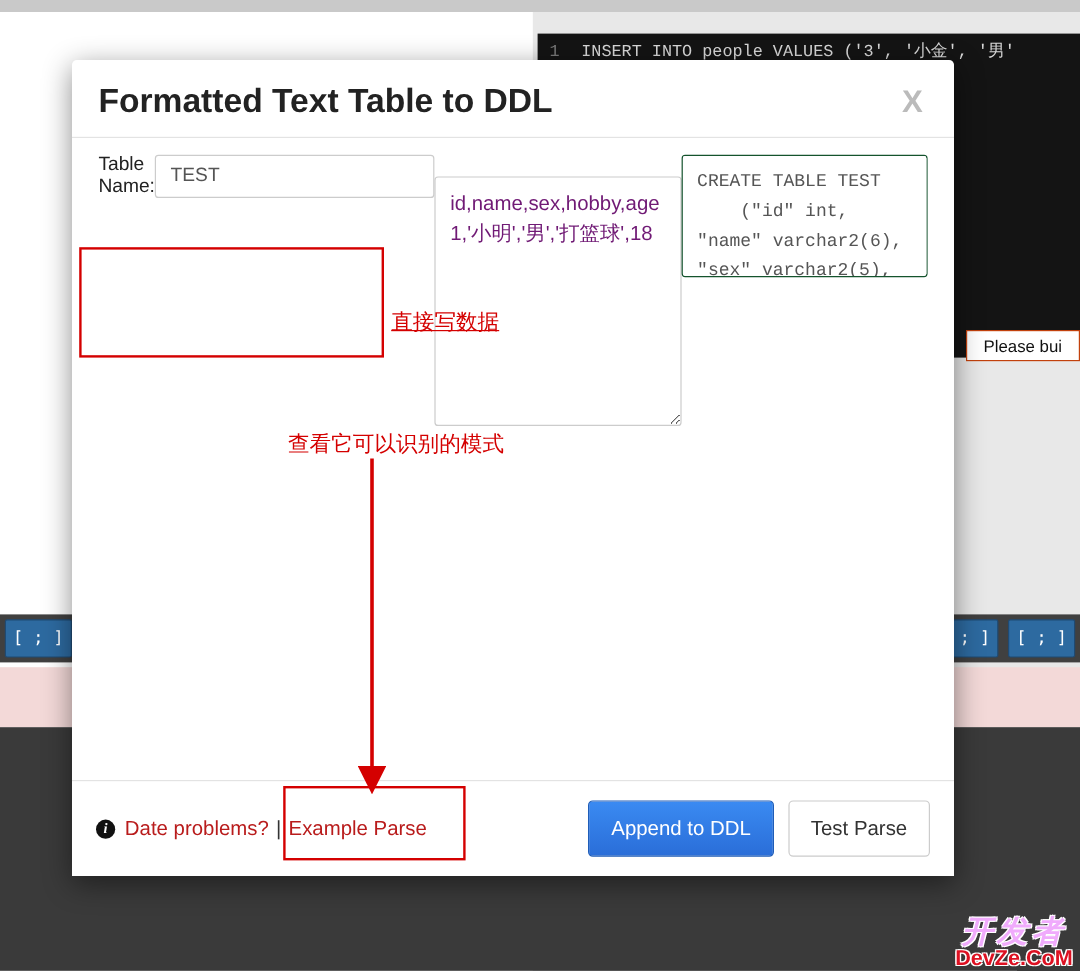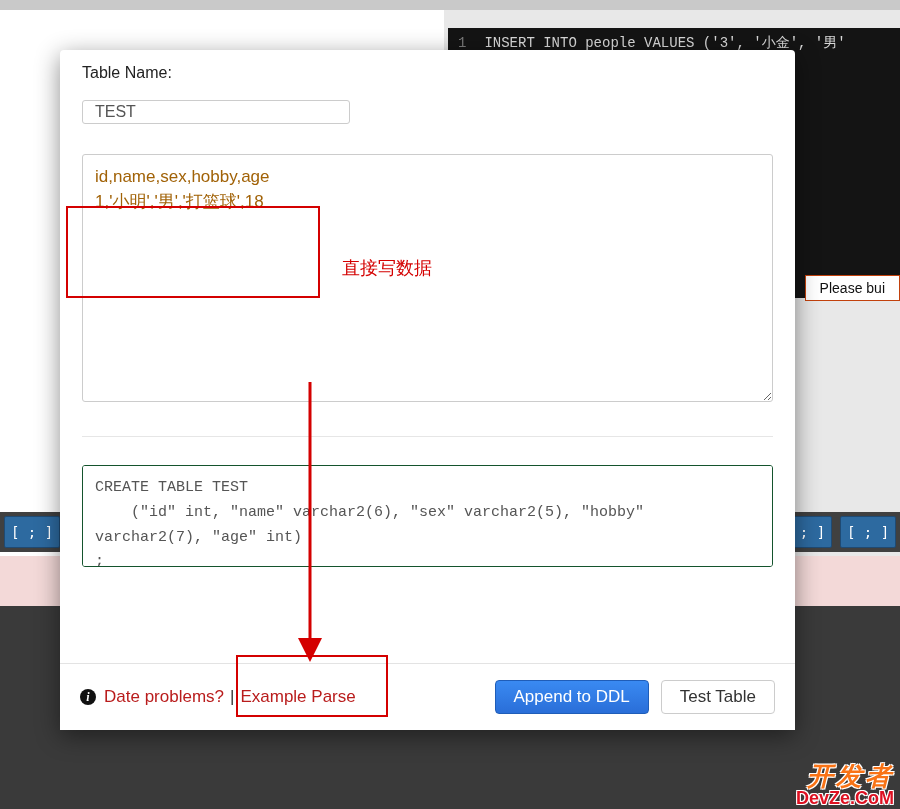--- a/index.html
+++ b/index.html
@@ -92,25 +92,26 @@
     position: absolute;
     right: 6px;
     bottom: 0;
     text-align: right;
     pointer-events: none;
   }
   .watermark .line1 {
     font-size: 26px;
     font-weight: 900;
     font-style: italic;
-    color: #f97316;
+    color: #f0abfc;
     text-shadow:
       -1px -1px 0 #fff, 1px -1px 0 #fff,
       -1px  1px 0 #fff, 1px  1px 0 #fff;
     letter-spacing: 3px;
+    text-align: center;
   }
   .watermark .line2 {
     font-size: 18px;
     font-weight: 900;
     color: #d12;
     text-shadow:
       -1px -1px 0 #fff, 1px -1px 0 #fff,
       -1px  1px 0 #fff, 1px  1px 0 #fff;
     margin-top: -6px;
   }
@@ -147,50 +148,48 @@
     color: #bbb;
     cursor: pointer;
     padding: 0 4px;
   }
 
   .modal-body {
     padding: 14px 22px 0 22px;
     flex: 1 1 auto;
     overflow: hidden;
     display: flex;
-    flex-direction: column;
-    gap: 12px;
   }
 
   .label {
     font-size: 16px;
     color: #222;
     margin-bottom: 6px;
   }
   .table-name-input {
     width: 268px;
-    height: 24px;
+    height: 36px;
     border: 1px solid #ccc;
     border-radius: 3px;
     padding: 0 12px;
     font-size: 16px;
     color: #555;
     box-sizing: border-box;
   }
 
   .data-textarea {
     margin-top: 18px;
     width: 100%;
-    height: 248px;
+    height: 208px;
     border: 1px solid #ccc;
     border-radius: 3px;
     padding: 10px 12px;
     font-size: 17px;
     line-height: 1.45;
-    color: #a16207;
+    color: #701a75;
     box-sizing: border-box;
     resize: both;
     font-family: inherit;
   }
 
   .divider {
     border: none;
     border-top: 1px solid #e6e6e6;
     margin: 22px 0 16px 0;
   }
@@ -244,21 +243,21 @@
     color: #b91c1c;
     text-decoration: none;
   }
   .footer-left .sep { color: #333; margin: 0 2px; }
 
   .footer-right {
     display: flex;
     gap: 12px;
   }
   .btn {
-    height: 34px;
+    height: 47px;
     padding: 0 18px;
     border-radius: 4px;
     font-size: 17px;
     cursor: pointer;
     border: 1px solid transparent;
   }
   .btn-primary {
     background: #2a7be4;
     background: linear-gradient(#3a8af2, #2a6ed8);
     color: #fff;
@@ -299,20 +298,24 @@
   <div class="bg-toolbar">
     <div class="tbtn left">[ ; ] ▾</div>
     <div class="tbtn right1">[ ; ] ▾</div>
     <div class="tbtn right2">[ ; ] ▾</div>
   </div>
   <div class="bg-footer-stripe"></div>
   <div class="bg-lower-dark"></div>
 </div>
 
 <div class="modal">
+  <div class="modal-header">
+    <h2 class="modal-title">Formatted Text Table to DDL</h2>
+    <span class="modal-close">X</span>
+  </div>
 
   <div class="modal-body">
     <div class="label">Table Name:</div>
     <input class="table-name-input" type="text" value="TEST" style="">
 
     <textarea class="data-textarea" style="">id,name,sex,hobby,age
 1,'小明','男','打篮球',18</textarea>
 
     <hr class="divider">
 
@@ -323,30 +326,31 @@
 
   <div class="modal-footer">
     <div class="footer-left">
       <span class="info-icon">i</span>
       <a href="#">Date problems?</a>
       <span class="sep">|</span>
       <a href="#">Example Parse</a>
     </div>
     <div class="footer-right">
       <button class="btn btn-primary">Append to DDL</button>
-      <button class="btn btn-default">Test Table</button>
+      <button class="btn btn-default">Test Parse</button>
     </div>
   </div>
 </div>
 
 <div class="anno" style="inset:0">
 
   <div class="anno-box" style="left:66px; top:206px; width:254px; height:92px;"></div>
-  <div class="anno-text" style="left:342px; top:256px;">直接写数据</div>
-
+  <div class="anno-text" style="left:326px; top:256px;text-decoration:underline;">直接写数据</div>
+
+  <div class="anno-text" style="left:240px; top:358px;">查看它可以识别的模式</div>
 
   <div class="anno-box" style="left:236px; top:655px; width:152px; height:62px;"></div>
 
   <svg width="900" height="809" style="position:absolute; left:0; top:0;">
     <defs>
       <marker id="arrowhead" markerWidth="8" markerHeight="8" refX="4" refY="4" orient="auto">
         <path d="M0,0 L8,4 L0,8 Z" fill="#d40000"></path>
       </marker>
     </defs>
     <line x1="310" y1="382" x2="310" y2="650" stroke="#d40000" stroke-width="3" marker-end="url(#arrowhead)"></line>

